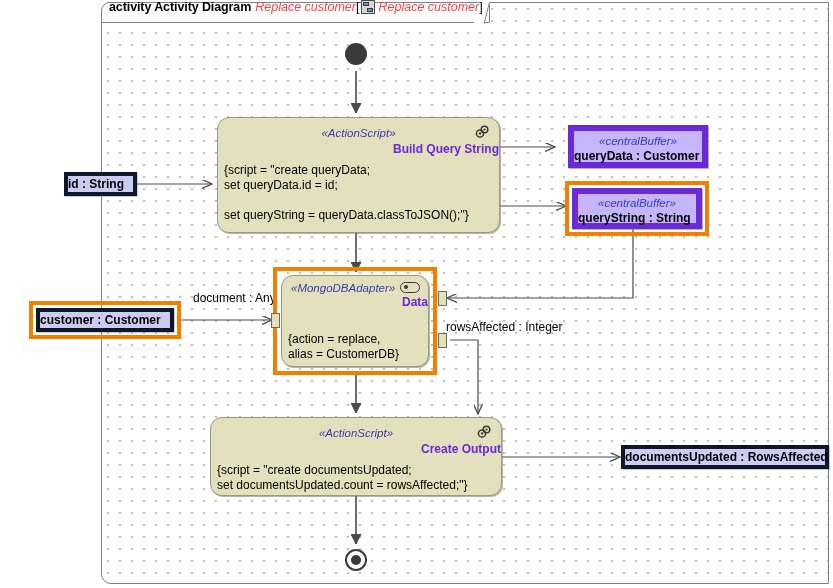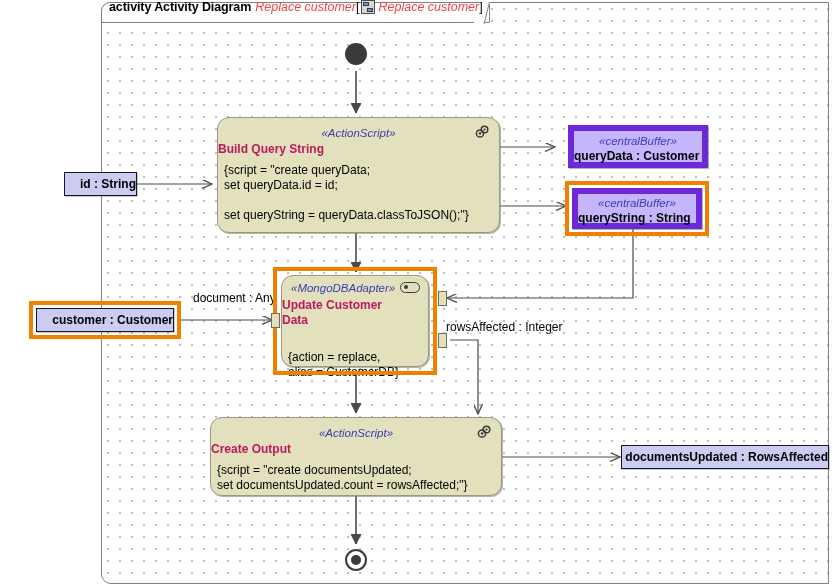--- a/index.html
+++ b/index.html
@@ -117,38 +117,38 @@
     border-radius: 12px;
     box-shadow: 1px 1px 0 rgba(120,120,100,0.55);
   }
   .buffer-node {
     background: #c4b5fd;
     border: 6px solid #6d28d9;
     box-shadow: 1px 1px 0 rgba(120,120,100,0.55);
   }
   .param-node {
     background: #ccccf2;
-    border: 1px solid #0f172a;
+    border: 4px solid #0f172a;
     box-shadow: 1px 1px 0 rgba(120,120,140,0.4);
     display: flex;
     align-items: center;
-    justify-content: flex-end;
+    justify-content: flex-start;
   }
   .stereotype {
     color: #3b3bb0;
     font-size: 11.5px;
     text-align: center;
     line-height: 14px;
     font-style: italic;
   }
   .node-name {
-    color: #be185d;
+    color: #6d28d9;
     font-size: 12px;
     font-weight: bold;
-    text-align: left;
+    text-align: right;
     line-height: 15px;
   }
   .node-body {
     color: #000;
     font-size: 12px;
     line-height: 15px;
     padding: 0 0 0 6px;
     white-space: pre;
   }
   .param-label {
@@ -363,21 +363,20 @@
   <div class="node param-node" style="left:36px; top:308px; width:138px; height:24px;">
     <span class="param-label">customer : Customer</span>
   </div>
   <div class="sel-orange" style="left:29px; top:301px; width:152px; height:38px;"></div>
 
   <div class="edge-label" style="left:193px; top:291px;">document : Any</div>
 
   <div class="node action-node" style="left:281px; top:275px; width:148px; height:92px;">
     <div class="adapter-icon" style="right:8px; top:6px;"></div>
     <div class="stereotype" style="margin-top:5px; text-align:left; padding-left:9px;">«MongoDBAdapter»</div>
-    <div class="node-name" style="margin-top:3px;">Update Customer</div>
     <div class="node-name">Data</div>
     <div class="node-body" style="margin-top:22px;">{action = replace,</div>
     <div class="node-body">alias = CustomerDB}</div>
   </div>
 
   <div class="pin" style="left:271px; top:313px;"></div>
   <div class="pin" style="left:438px; top:291px;"></div>
   <div class="pin" style="left:438px; top:333px;"></div>
   <div class="sel-orange" style="left:273px; top:267px; width:164px; height:108px;"></div>
 

